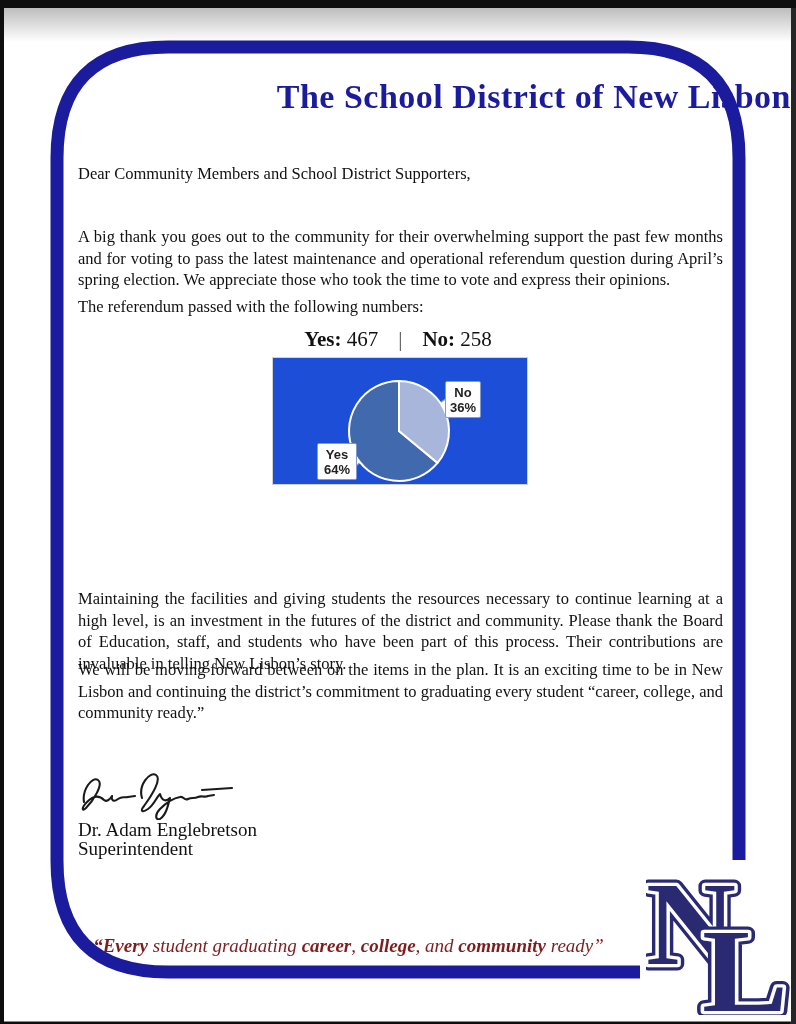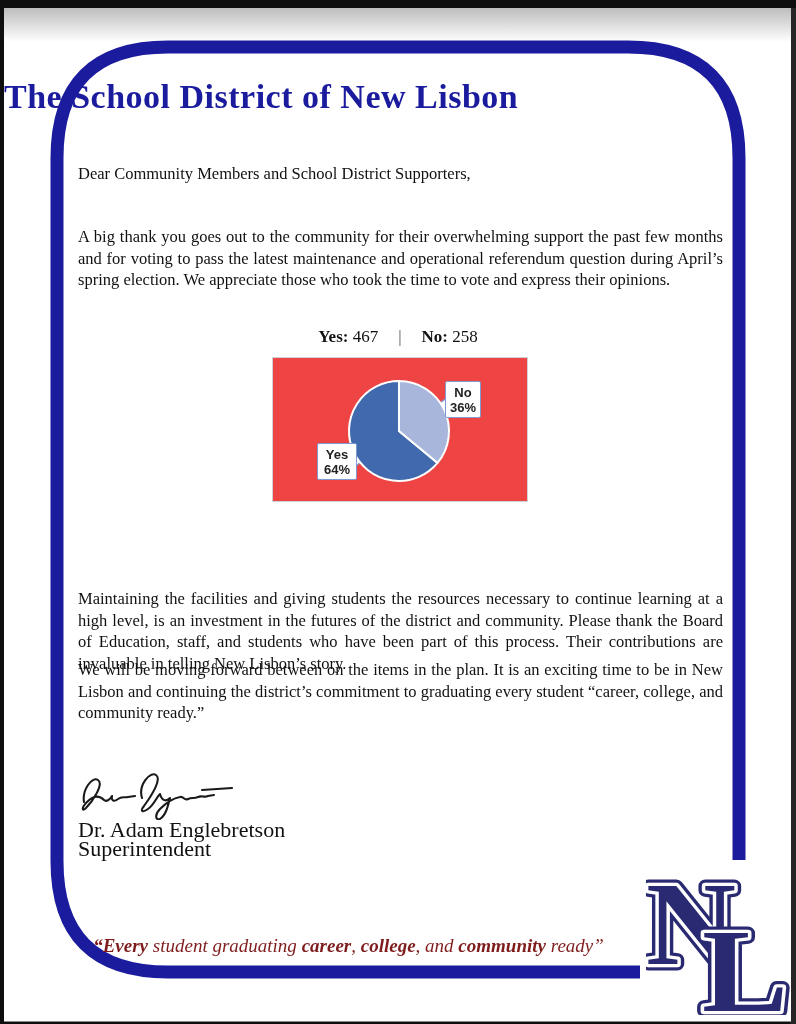--- a/index.html
+++ b/index.html
@@ -11,56 +11,56 @@
   .page{
     position:absolute;left:4px;top:8px;width:787px;height:1013px;
     background:#ffffff;border-bottom:1px solid #8a8a8a;
   }
   .page-shadow-top{
     position:absolute;left:0;top:0;width:100%;height:34px;
     background:linear-gradient(#bdbdbd,#ffffff);pointer-events:none;
   }
   .frame-svg{position:absolute;left:0;top:0;width:787px;height:1013px;}
   .doc-title{
-    position:absolute;left:0;top:70px;width:787px;text-align:left;
+    position:absolute;left:0;top:70px;width:787px;text-align:right;
     font-size:34px;font-weight:bold;color:#1b1b9e;letter-spacing:.5px;
   }
   .para{
     position:absolute;left:74px;width:645px;
     font-size:16.5px;line-height:21.5px;color:#111;text-align:justify;
   }
   .no-justify{text-align:left;}
   .greeting{top:155px;}
   .para1{top:218px;}
   .para2{top:288px;}
   .vote-line{
     position:absolute;left:53px;top:319px;width:682px;text-align:center;
-    font-size:17px;color:#111;
+    font-size:21px;color:#111;
   }
   .vote-line b{font-weight:bold;}
   .vote-sep{margin:0 20px;color:#555;}
   .chart-box{
-    position:absolute;left:268px;top:349px;width:256px;height:145px;
-    background:#ef4444;border:1px solid #cfd2d6;box-sizing:border-box;
+    position:absolute;left:268px;top:349px;width:256px;height:128px;
+    background:#1d4ed8;border:1px solid #cfd2d6;box-sizing:border-box;
   }
   .pie-svg{position:absolute;left:0;top:0;width:254px;height:139px;}
   .callout{
     position:absolute;background:#fff;border:1.5px solid #7f9ad0;border-radius:2px;
     display:flex;flex-direction:column;align-items:center;justify-content:center;
     font-family:"Liberation Sans",sans-serif;font-weight:bold;font-size:13px;
     line-height:15px;color:#222;box-sizing:border-box;
   }
   .callout-no{left:172px;top:23px;width:36px;height:37px;}
   .callout-yes{left:44px;top:85px;width:40px;height:37px;justify-content:center;}
   .para3{top:509px;}
   .para4{top:580px;}
   .para5{top:651px;}
   .closing{top:733px;}
   .sig-svg{position:absolute;left:74px;top:760px;width:160px;height:52px;}
-  .signer{position:absolute;left:74px;top:813px;font-size:22px;line-height:18.5px;color:#111;}
+  .signer{position:absolute;left:74px;top:813px;font-size:19px;line-height:18.5px;color:#111;}
   .motto{
     position:absolute;left:53px;top:927px;width:583px;text-align:center;
     font-style:italic;font-size:19px;color:#7f1d1d;white-space:nowrap;
   }
   .motto b{font-weight:bold;}
   .logo-svg{position:absolute;left:642px;top:857px;width:148px;height:150px;}
 </style>
 </head>
 <body>
 
@@ -72,20 +72,21 @@
   <svg class="frame-svg" viewBox="0 0 787 1013">
     <path d="M 735 852 L 735 150 Q 735 39 624 39 L 164 39 Q 53 39 53 150 L 53 853 Q 53 964 164 964 L 636 964" fill="none" stroke-width="13" stroke-linecap="butt" stroke="#1b1b9e"></path>
   </svg>
 
   <div class="doc-title">The School District of New Lisbon</div>
 
   <div class="para para1">A big thank you goes out to the community for their overwhelming support the past few months and for voting to pass the latest maintenance and operational referendum question during April’s spring election.  We appreciate those who took the time to vote and express their opinions.</div>
 
   <div class="para no-justify greeting">Dear Community Members and School District Supporters,</div>
 
+  <div class="para no-justify para2">The referendum passed with the following numbers:</div>
 
   <div class="vote-line">
     <b>Yes:</b><span> 467</span><span class="vote-sep">|</span><b>No:</b><span> 258</span>
   </div>
 
   <div class="chart-box">
     <svg class="pie-svg" viewBox="0 0 254 139">
 
       <polygon points="161,49 174,40 174,53" fill="#ffffff" stroke-width="1.2" stroke="#7f9ad0"></polygon>
       <polygon points="91,101 82,95 82,109" fill="#ffffff" stroke-width="1.2" stroke="#7f9ad0"></polygon>

